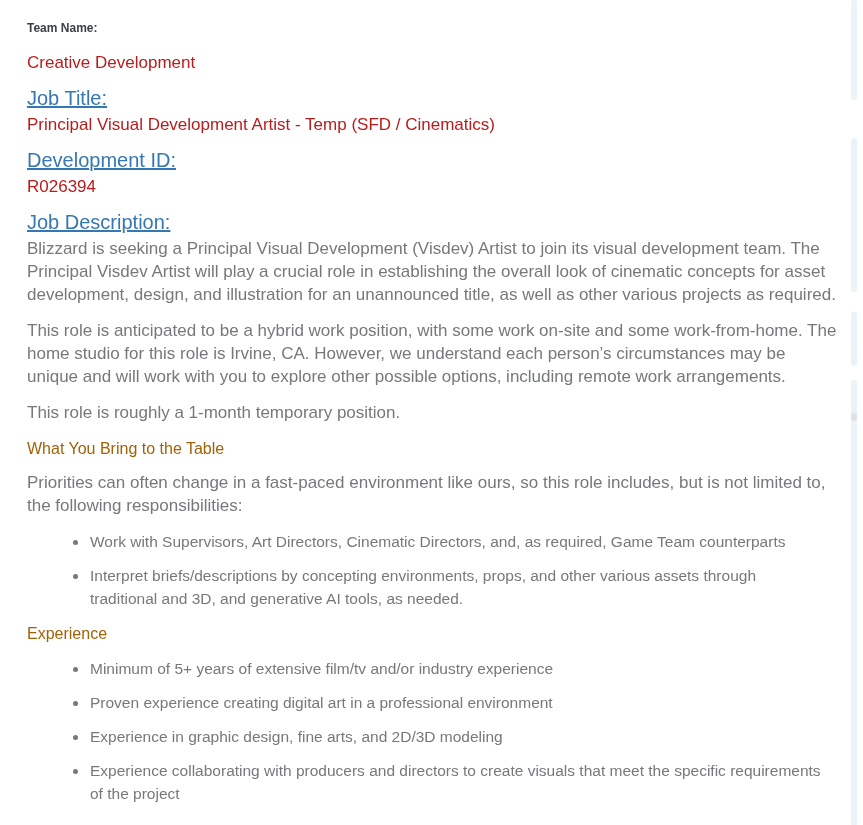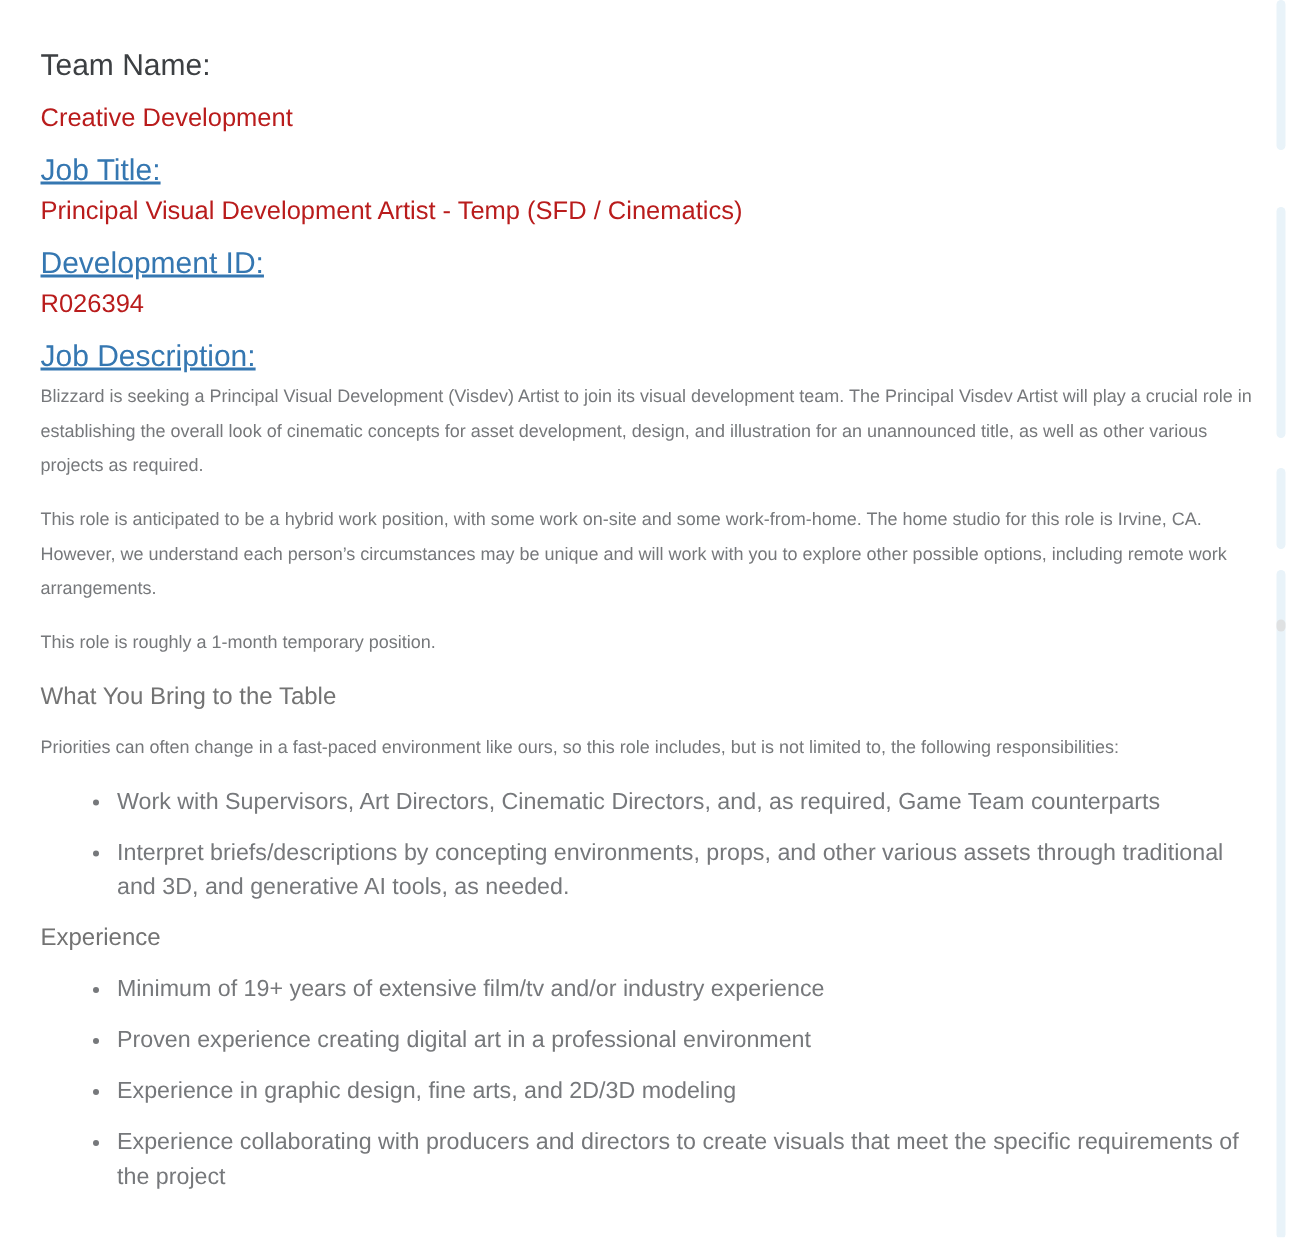--- a/index.html
+++ b/index.html
@@ -12,56 +12,56 @@
     font-family: "Liberation Sans", "DejaVu Sans", sans-serif;
     color: #76787b;
   }
   .content {
     position: absolute;
     top: 17px;
     left: 27px;
     width: 810px;
   }
   .field-label {
-    font-size: 20px;
+    font-size: 12px;
     line-height: 23px;
-    font-weight: 400;
+    font-weight: 700;
     color: #3d4043;
-    margin: 16px 0 11px 0;
+    margin: 0 0 11px 0;
   }
   .field-value {
     font-size: 17px;
     line-height: 23px;
     color: #b91c1c;
     margin: 0 0 11px 0;
   }
   .h-blue {
     font-size: 20px;
     line-height: 27px;
     font-weight: 400;
     color: #3577b1;
     margin: 0 0 1px 0;
     text-decoration: underline;
   }
   p.body-p {
-    font-size: 12px;
+    font-size: 17px;
     line-height: 23px;
     color: #76787b;
     margin: 0 0 13px 0;
   }
   .h-dark {
     font-size: 16px;
     line-height: 23px;
     font-weight: 400;
-    color: #737373;
+    color: #a16207;
     margin: 0 0 11px 0;
   }
   .h-dark.underlined { text-decoration: underline; }
   ul.doc-list {
-    margin: 0;
+    margin: 12px;
     padding: 0 0 0 50px;
     list-style: disc outside;
   }
   ul.doc-list li {
     font-size: 15.5px;
     line-height: 23px;
     color: #76787b;
     margin: 0 0 11px 0;
     padding-left: 1px;
   }
@@ -111,21 +111,21 @@
     <p class="body-p">Priorities can often change in a fast-paced environment like ours, so this role includes, but is not limited to, the following responsibilities:</p>
 
     <ul class="doc-list">
       <li>Work with Supervisors, Art Directors, Cinematic Directors, and, as required, Game Team counterparts</li>
       <li>Interpret briefs/descriptions by concepting environments, props, and other various assets through traditional and 3D, and generative AI tools, as needed.</li>
     </ul>
 
     <div class="h-dark">Experience</div>
 
     <ul class="doc-list">
-      <li>Minimum of 19+ years of extensive film/tv and/or industry experience</li>
+      <li>Minimum of 5+ years of extensive film/tv and/or industry experience</li>
       <li>Proven experience creating digital art in a professional environment</li>
       <li>Experience in graphic design, fine arts, and 2D/3D modeling</li>
       <li>Experience collaborating with producers and directors to create visuals that meet the specific requirements of the project</li>
     </ul>
 
   </div>
 
   <div class="edge-strip s1"></div>
   <div class="edge-strip s2"></div>
   <div class="edge-strip s3"></div>

